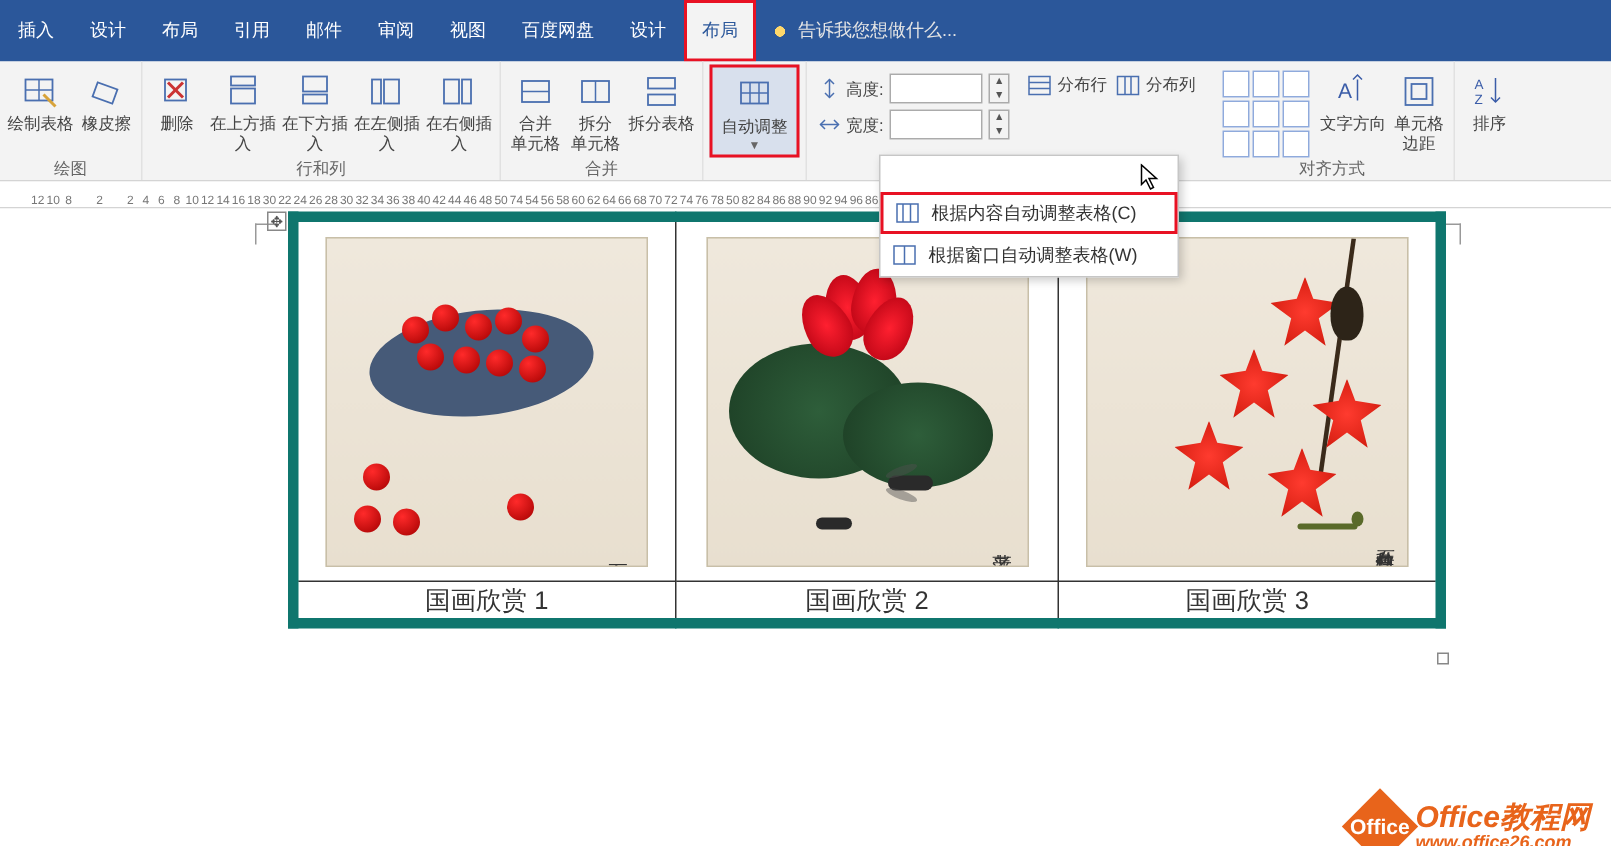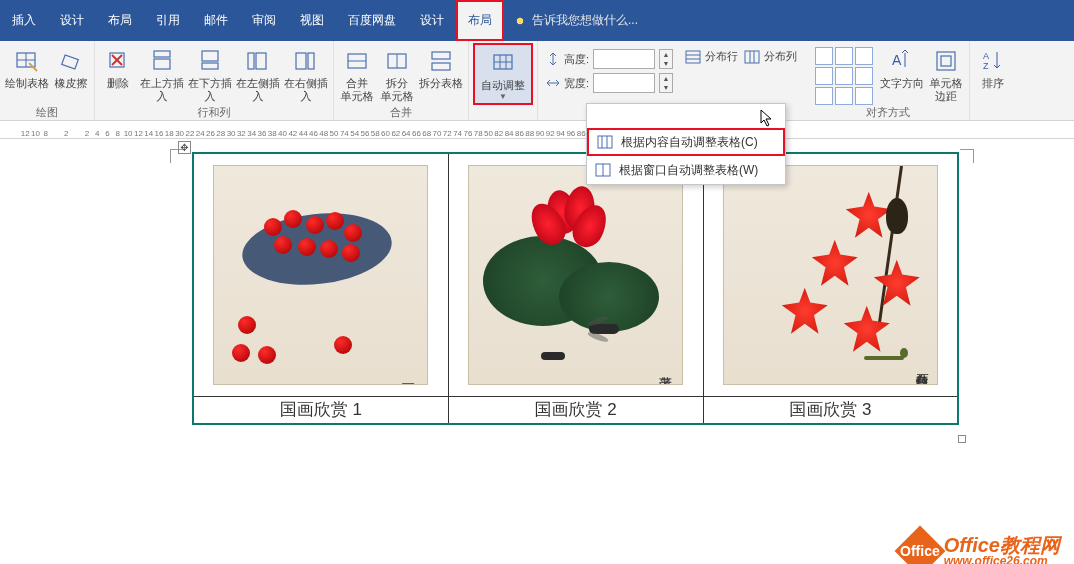--- a/index.html
+++ b/index.html
@@ -48,21 +48,21 @@
 .ruler { height:18px; background:#fff; border-bottom:1px solid #d4d4d4; font-size:8px; color:#777; display:flex; align-items:flex-end; padding-left:20px; letter-spacing:0; white-space:nowrap; overflow:hidden; position:relative; }
 .ruler span { width:10.3px; display:inline-block; text-align:center; }
 
 
 .doc { position:relative; height:440px; background:#fff; }
 .page-bound-l { position:absolute; left:170px; top:10px; width:14px; height:14px; border-left:1px solid #999; border-top:1px solid #999; }
 .page-bound-r { position:absolute; left:960px; top:10px; width:14px; height:14px; border-right:1px solid #999; border-top:1px solid #999; }
 .move-handle { position:absolute; left:178px; top:2px; width:13px; height:13px; border:1px solid #888; font-size:10px; display:flex; align-items:center; justify-content:center; color:#555; cursor:move; }
 .resize-handle { position:absolute; left:958px; top:296px; width:8px; height:8px; border:1px solid #888; cursor:nwse-resize; }
 
-.tbl { position:absolute; left:192px; top:13px; border-collapse:collapse; border:2px solid #0f766e;padding-left:31px; }
+.tbl { position:absolute; left:192px; top:2px; border-collapse:collapse; border:7px solid #0f766e;padding-left:31px; }
 .tbl td { border:1px solid #333; width:255px; vertical-align:middle; text-align:center; background:#fff; }
 .tbl tr.imgs td { height:243px; }
 .tbl tr.caps td { height:28px; font-size:17px; color:#333; }
 
 .art { width:215px; height:220px; margin:0 auto; position:relative; background:linear-gradient(#efe8dc,#e8dfcf); border:1px solid #c8bfa8; overflow:hidden; }
 
 .p1 .bowl { position:absolute; left:28px; top:48px; width:150px; height:70px; border-radius:50%; background:#465a78; transform:rotate(-6deg); }
 .p1 .cherry { position:absolute; width:18px; height:18px; background:radial-gradient(circle at 35% 30%,#ff2a2a,#a40000); border-radius:50%; }
 .p1 .c1{left:50px;top:52px}.p1 .c2{left:70px;top:44px}.p1 .c3{left:92px;top:50px}.p1 .c4{left:112px;top:46px}.p1 .c5{left:130px;top:58px}
 .p1 .c6{left:60px;top:70px}.p1 .c7{left:84px;top:72px}.p1 .c8{left:106px;top:74px}.p1 .c9{left:128px;top:78px}

